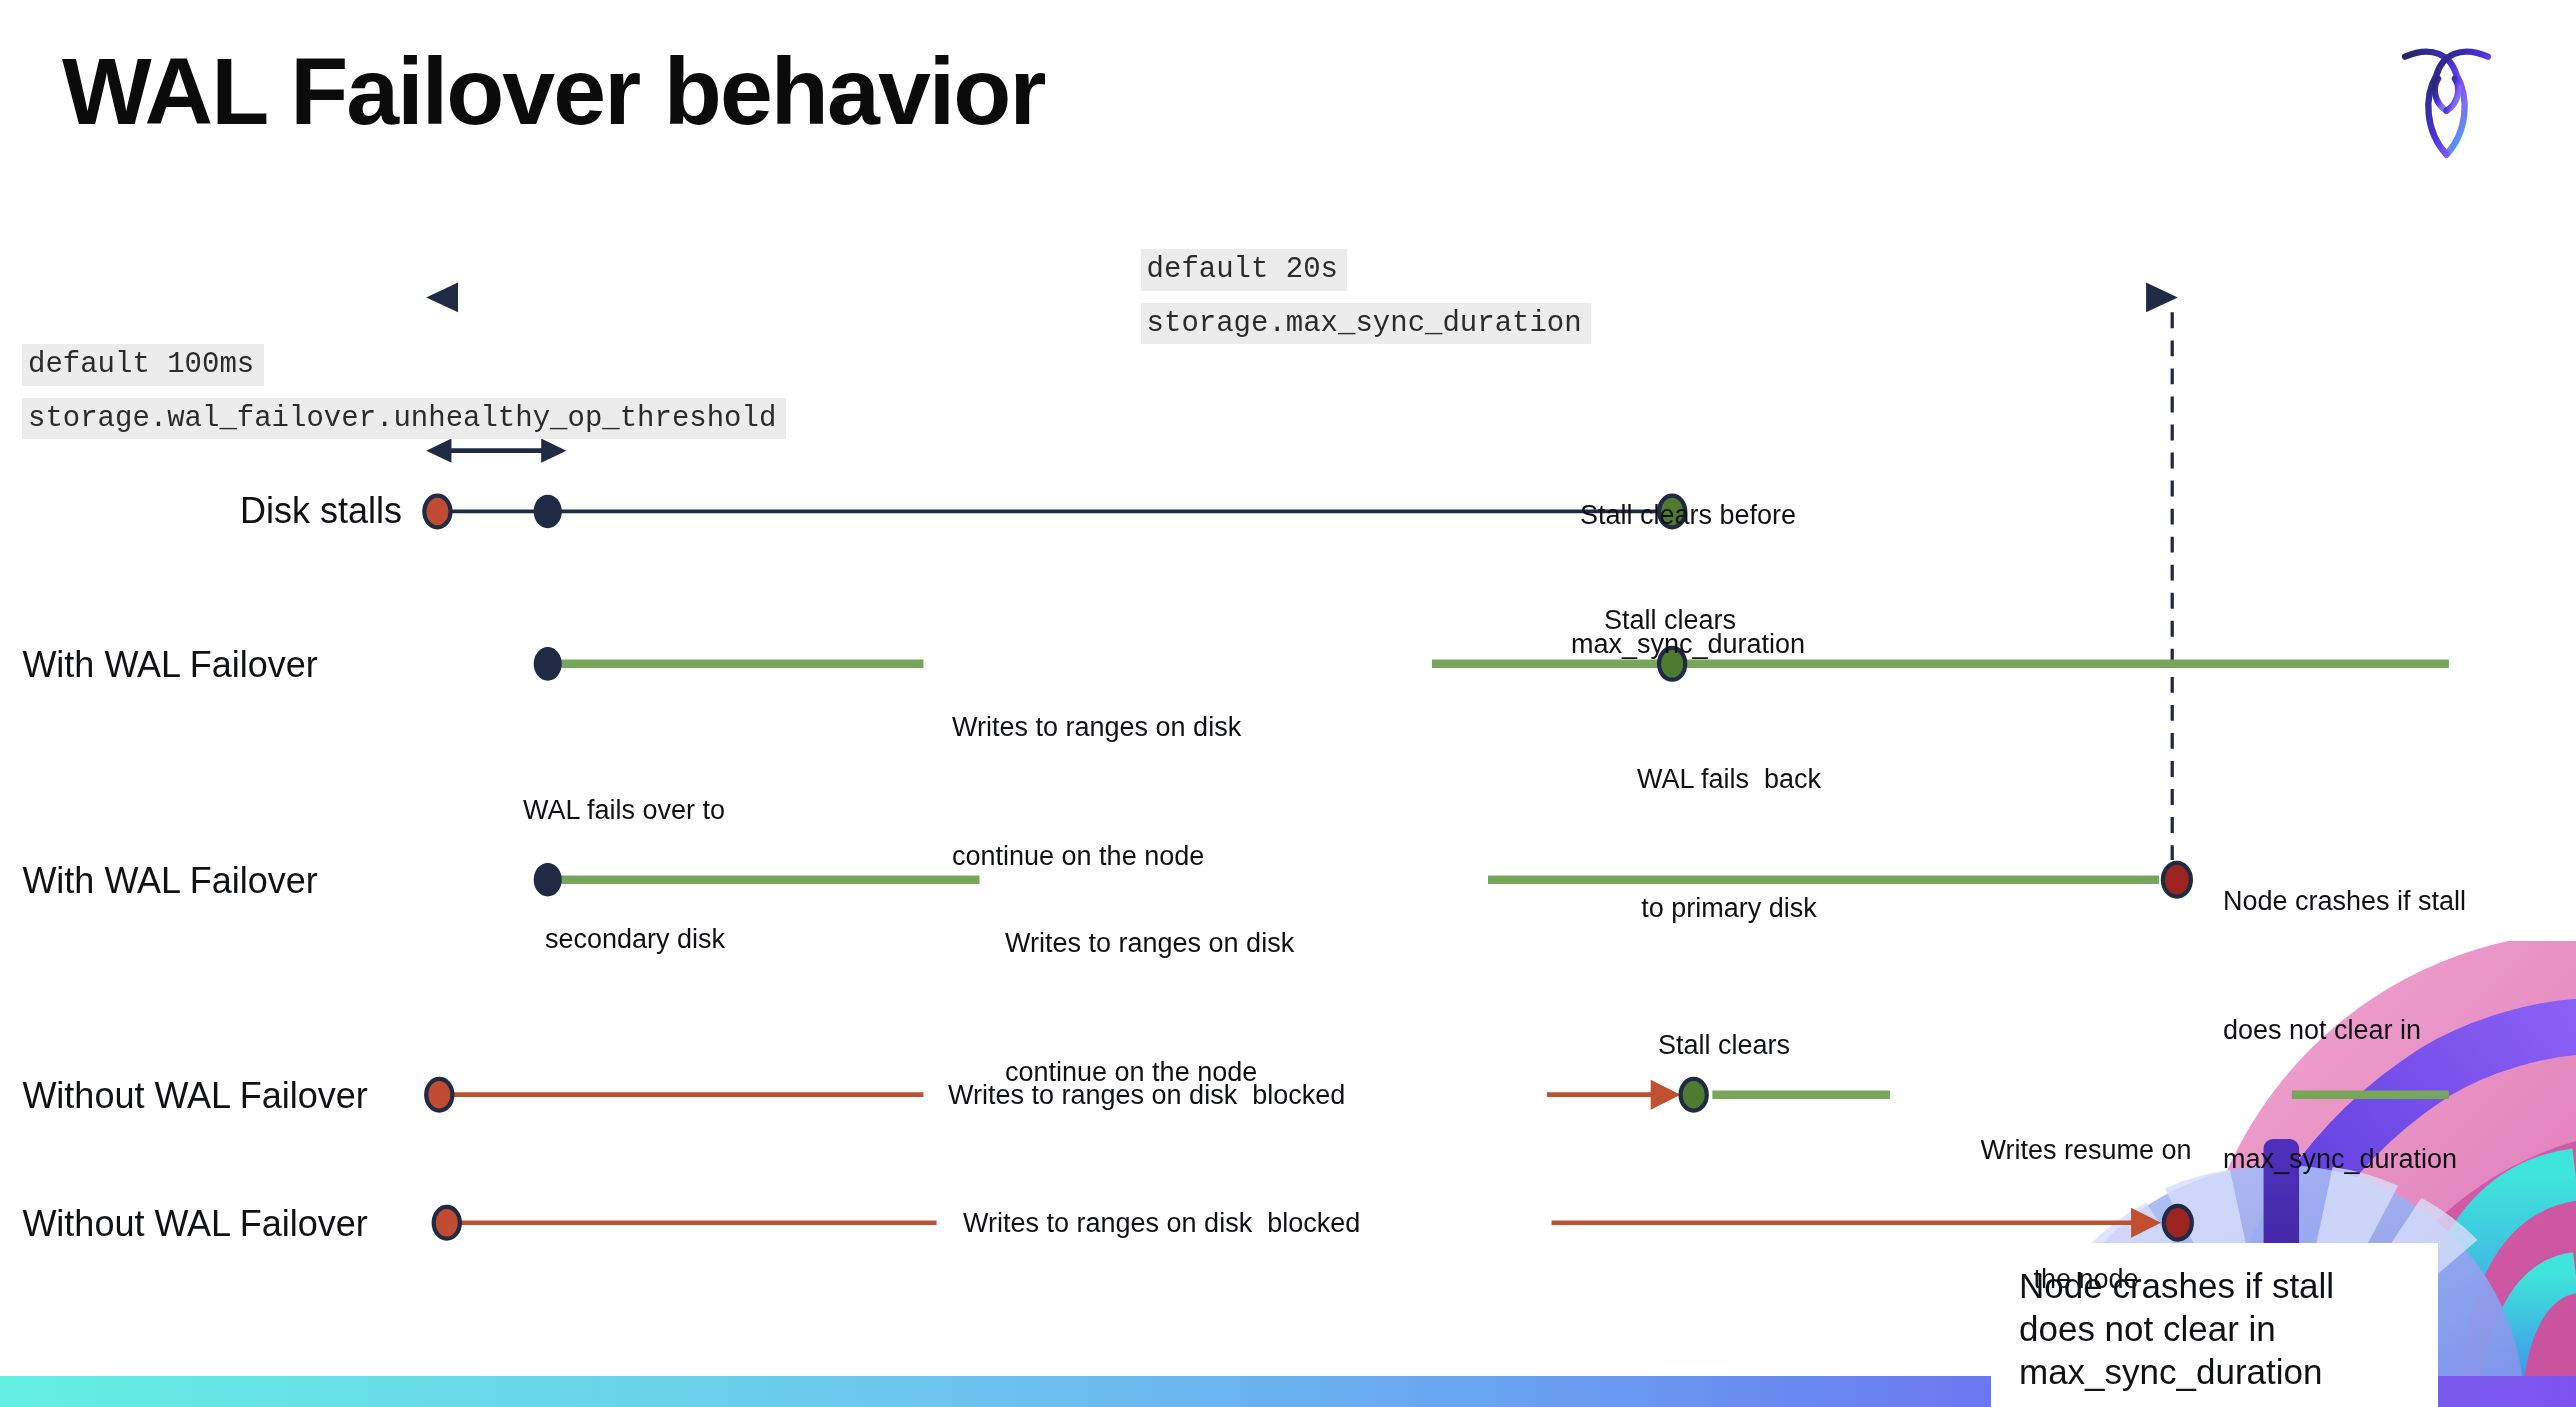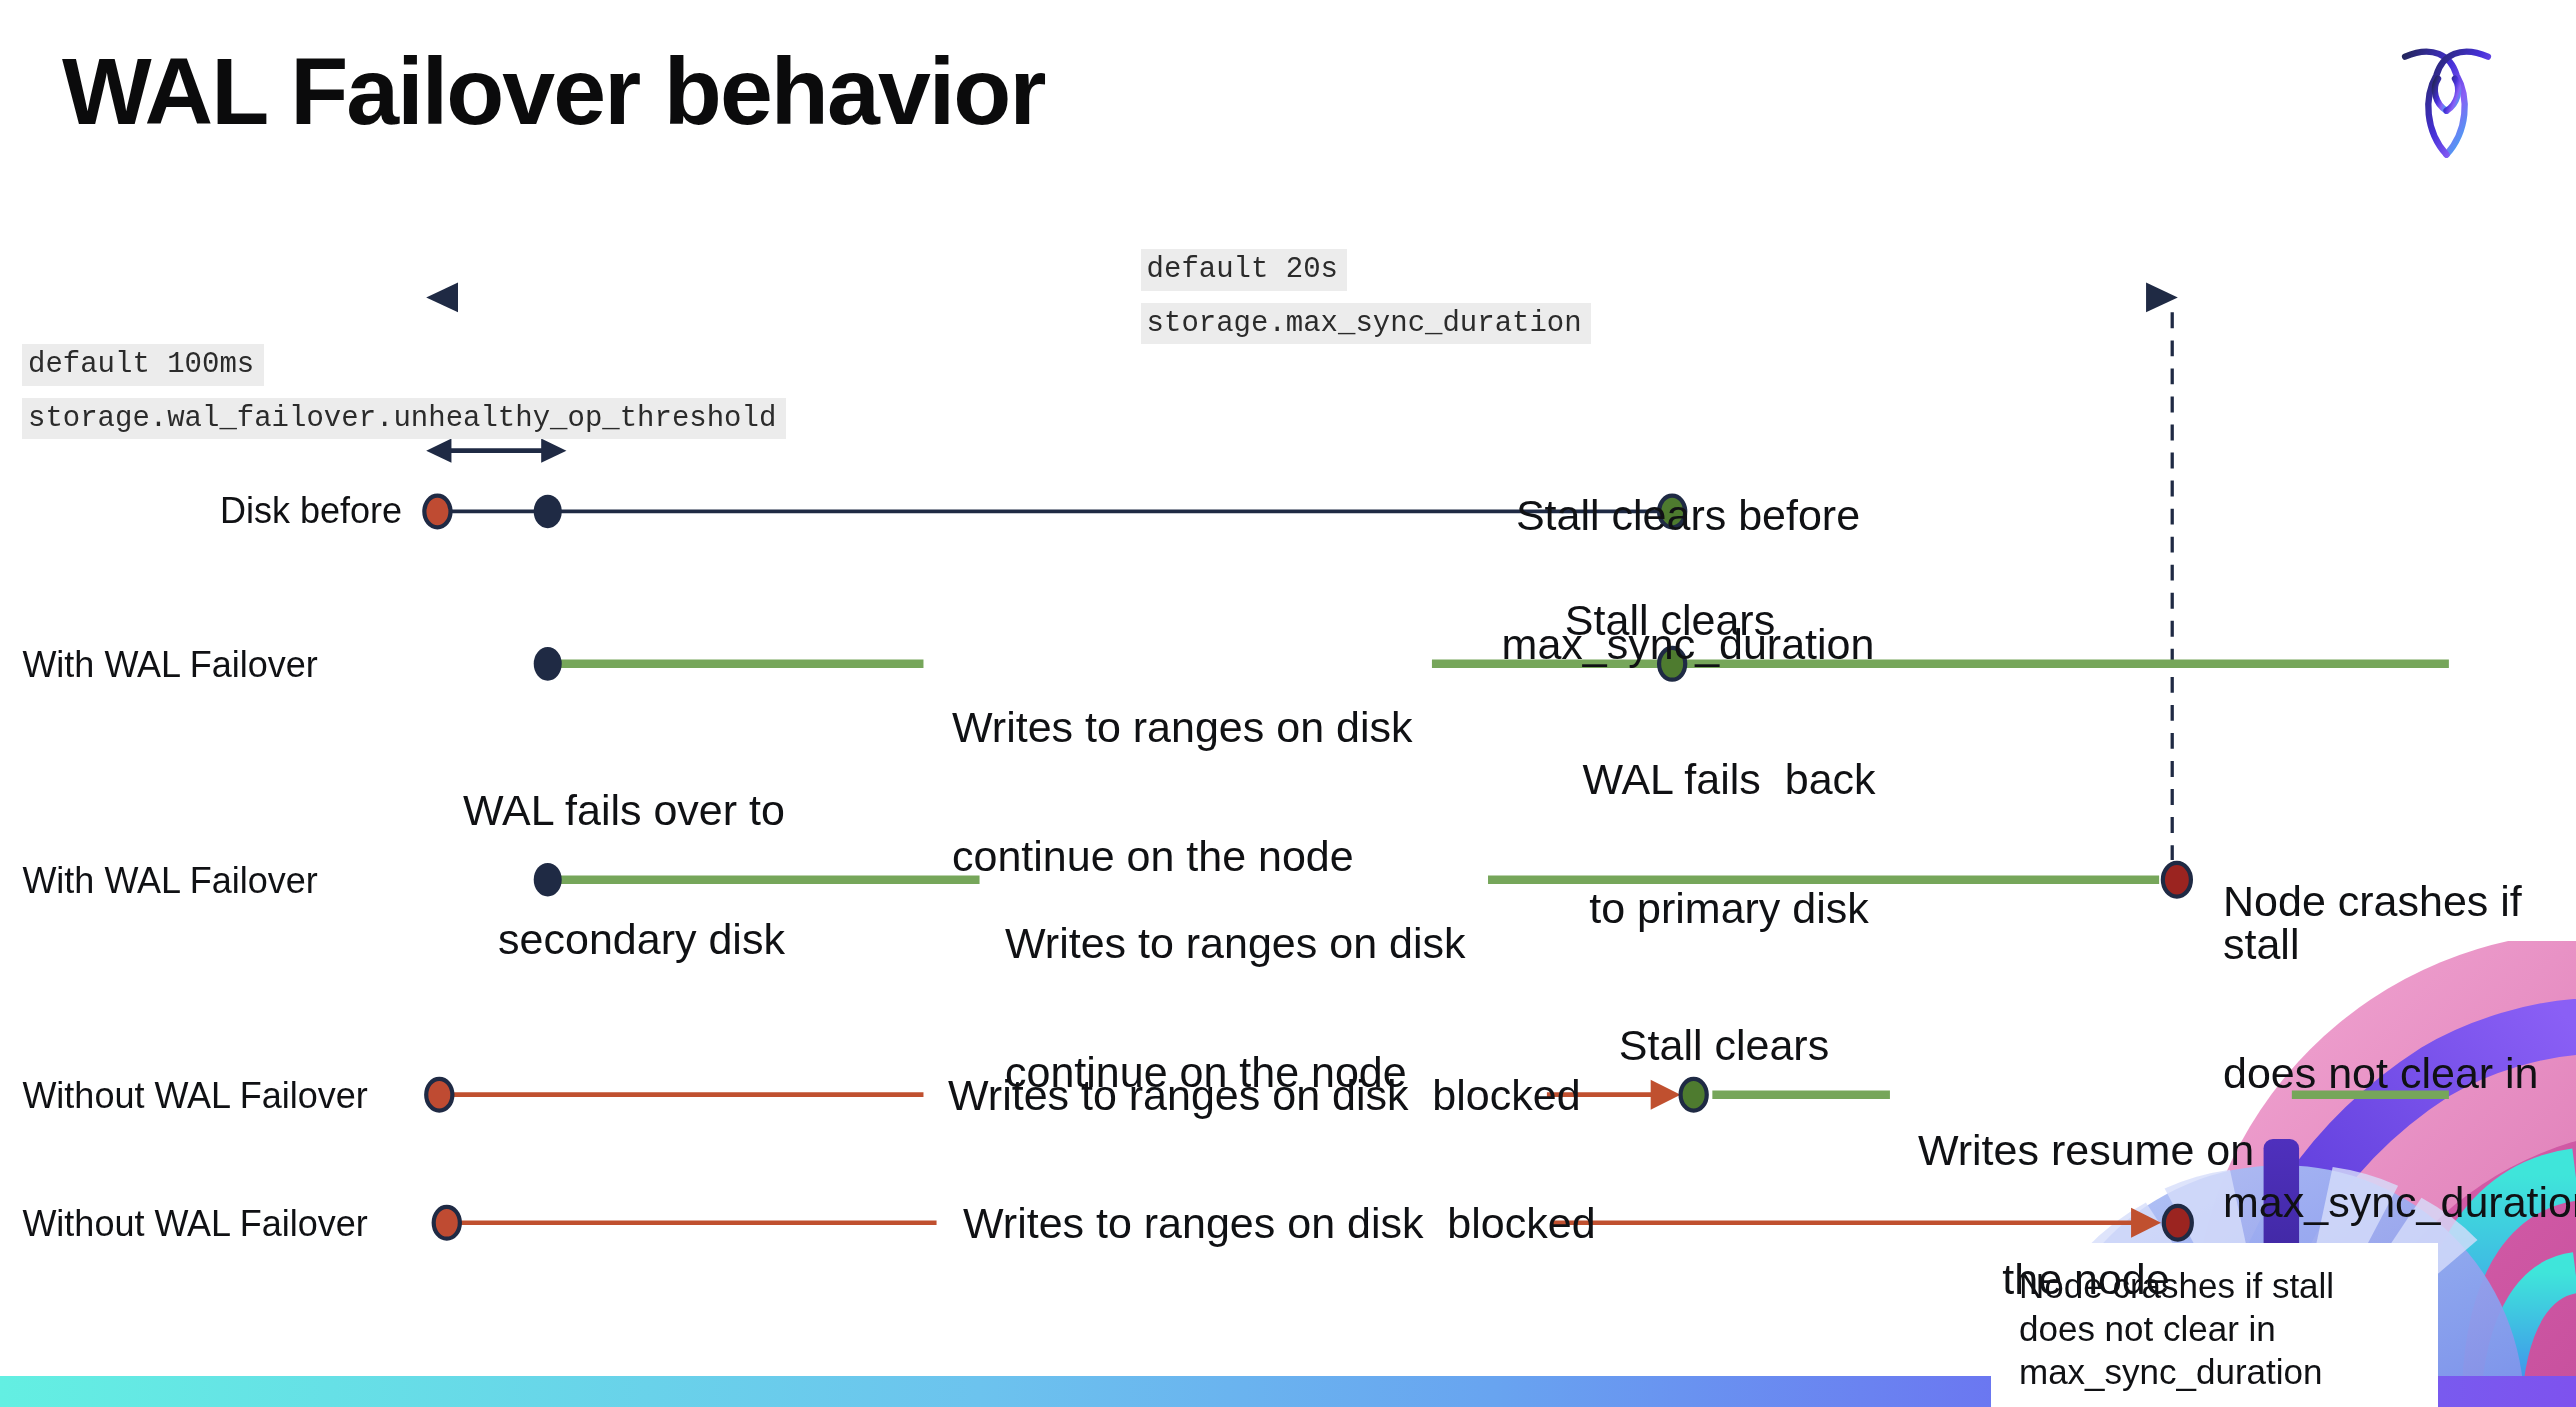--- a/index.html
+++ b/index.html
@@ -1,21 +1,21 @@
 <!DOCTYPE html>
 <html style="font-size:15px"><head>
 <meta charset="utf-8">
 <style>
   html,body{margin:0;padding:0;background:#ffffff;}
   .slide{position:relative;width:2576px;height:1408px;background:#ffffff;overflow:hidden;
          font-family:"Liberation Sans",sans-serif;color:#101114;}
   
   .title{position:absolute;left:62px;top:37px;font-size:95px;font-weight:800;
          letter-spacing:-1.9px;color:#0b0b0c;z-index:6;white-space:nowrap;text-align:right;}
-  .txt{position:absolute;font-size:43px;line-height:43px;color:#101114;
+  .txt{position:absolute;font-size:27px;line-height:43px;color:#101114;
        white-space:pre-wrap;z-index:6;}
   .rowlab{font-size:36px;}
   .center{text-align:center;transform:translateX(-50%);}
   .ralign{text-align:right;}
   
   .cfg{position:absolute;z-index:6;}
   .monoline{display:table;background:#ececec;color:#2b2b2b;
             font-family:"Liberation Mono","DejaVu Sans Mono",monospace;
             font-size:29px;line-height:37px;padding:1.9px 9.3px 2.8px 5.6px;margin-bottom:12px;
             white-space:pre;}
@@ -111,21 +111,21 @@
 
   <div class="cfg" style="left:1141px;top:249px;">
     <div class="monoline">default 20s</div>
     <div class="monoline">storage.max_sync_duration</div>
   </div>
   <div class="cfg" style="left:22.4px;top:344px;">
     <div class="monoline">default 100ms</div>
     <div class="monoline">storage.wal_failover.unhealthy_op_threshold</div>
   </div>
 
-  <div class="txt rowlab ralign" style="right:2174px;top:489px;white-space:nowrap;">Disk before</div>
+  <div class="txt rowlab ralign" style="right:2174px;top:489px;white-space:nowrap;">Disk stalls</div>
   <div class="txt rowlab" style="left:22.4px;top:643px;">With WAL Failover</div>
   <div class="txt rowlab" style="left:22.4px;top:859px;">With WAL Failover</div>
   <div class="txt rowlab" style="left:22.4px;top:1074px;">Without WAL Failover</div>
   <div class="txt rowlab" style="left:22.4px;top:1202px;">Without WAL Failover</div>
 
   <div class="txt center" style="left:1688px;top:408px;">
     <div>Stall clears before</div>
     <div>max_sync_duration</div>
   </div>
 

